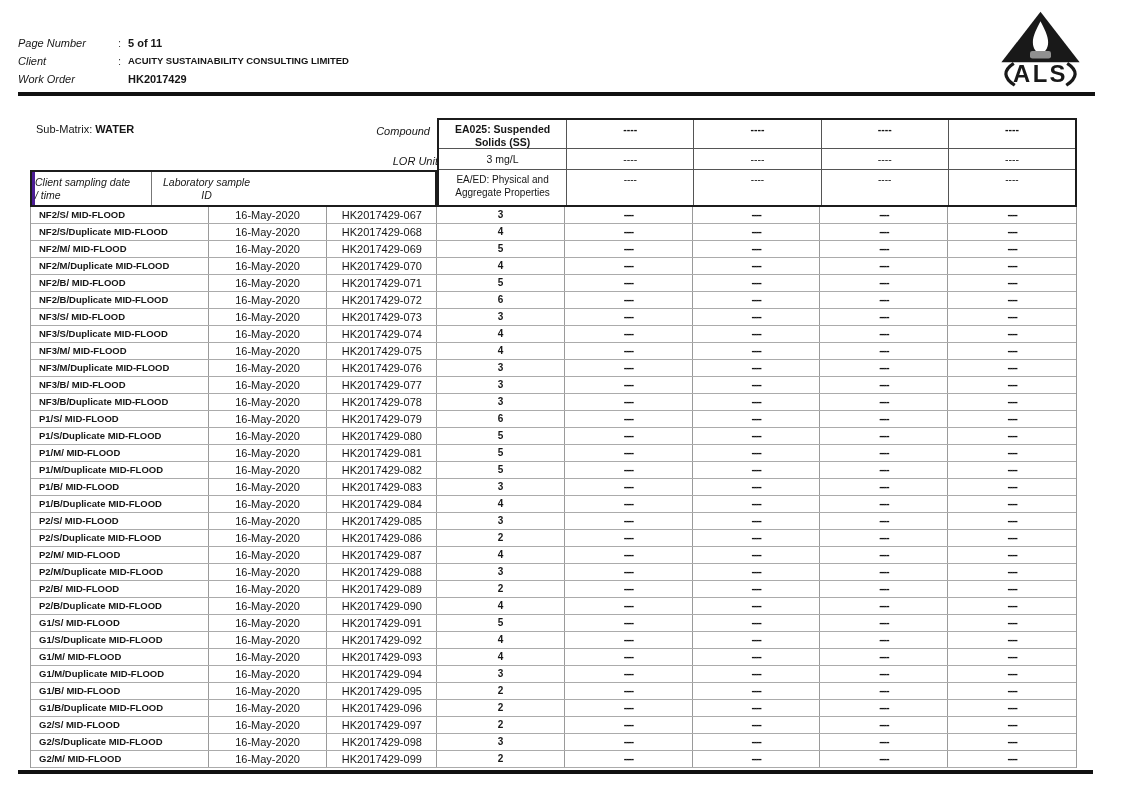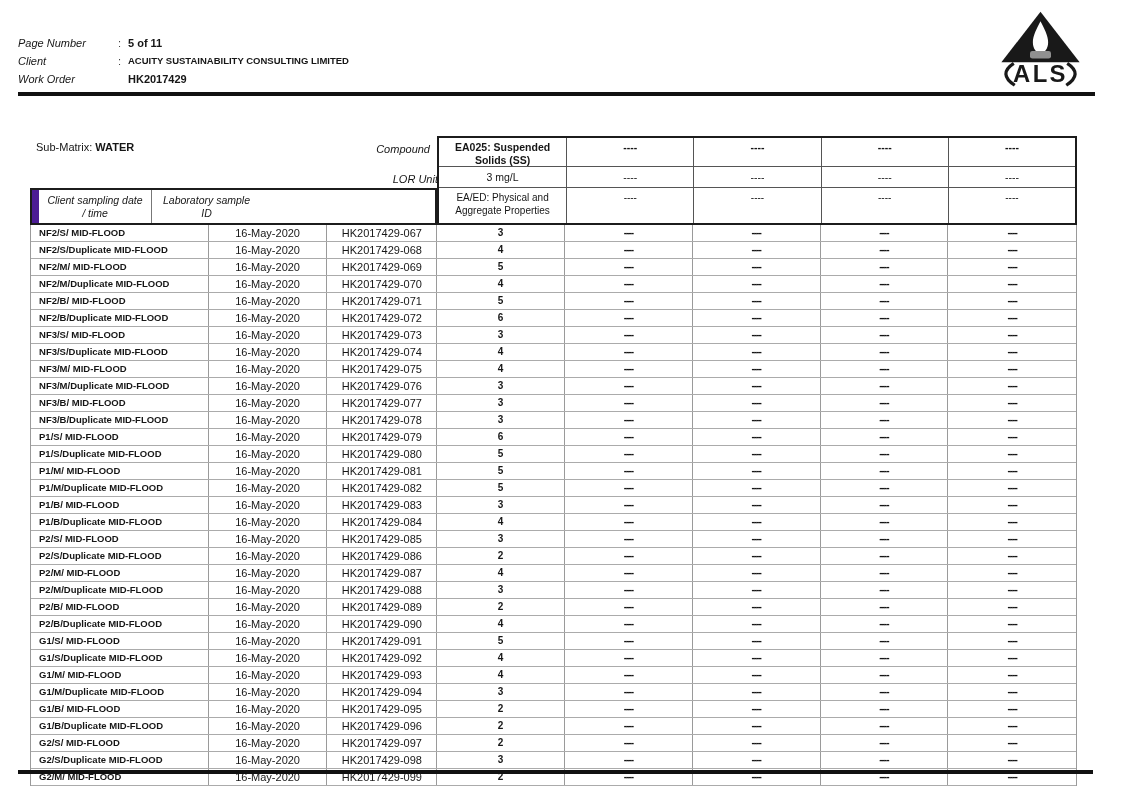--- a/index.html
+++ b/index.html
@@ -14,48 +14,48 @@
   .hdr-row { display:flex; height:18px; line-height:18px; font-size:11px; }
   .hdr-label { width:100px; font-style:italic; }
   .hdr-colon { width:10px; color:#444; }
   .hdr-value { font-weight:bold; }
   .hdr-value.small { font-size:9.5px; }
   .logo { position:absolute; left:988px; top:8px; width:105px; height:82px; }
   .top-rule { position:absolute; left:18px; top:92px; width:1077px; height:4px; background:#111; }
   .bottom-rule { position:absolute; left:18px; top:770px; width:1075px; height:4px; background:#111; }
 
   
-  .table-wrap { position:absolute; left:30px; top:118px; width:1047px;margin-top:18px; }
+  .table-wrap { position:absolute; left:30px; top:118px; width:1047px; }
   .thead { position:relative; height:89px; width:1047px; }
   .sub-matrix { position:absolute; left:6px; top:5px; font-size:11px; }
   .sub-matrix b { font-weight:bold; }
   .compound-label { position:absolute; left:0; top:7px; width:400px; text-align:right; font-style:italic; font-size:11px; }
   .lor-label { position:absolute; left:8px; top:37px; width:400px; text-align:right; font-style:italic; font-size:11px; }
 
   .left-hdr-box {
     position:absolute; left:0; top:52px; width:407px; height:37px;
     border:2px solid #1c1c1c; display:flex;
   }
   .left-hdr-cell { font-style:italic; font-size:10.5px; line-height:13px; padding-top:4px; }
   .lh-c1 { width:178px; padding-left:7px; }
-  .lh-c2 { width:119px; text-align:center; border-left:7px solid #4c1d95; }
+  .lh-c2 { width:119px; border-left:3px solid #4c1d95; }
   .lh-c3 { width:110px; text-align:center; border-left:1px solid #777; }
 
   .compound-box {
     position:absolute; left:407px; top:0; width:640px; height:89px;
     border:2px solid #1c1c1c; display:flex;
   }
   .cmp-col { width:128px; display:flex; flex-direction:column; }
   .cmp-col + .cmp-col { border-left:1px solid #555; }
   .cmp-title { height:29px; border-bottom:1px solid #555; font-weight:bold; font-size:10.5px; line-height:12.5px; text-align:center; padding-top:3px; }
   .cmp-lor { height:21px; border-bottom:1px solid #555; font-size:10.5px; line-height:20px; text-align:center; }
   .cmp-method { flex:1; font-size:10px; line-height:12.5px; text-align:center; padding-top:4px; }
 
   .tbody { width:1047px; border-left:1px solid #9a9a9a; border-right:1px solid #9a9a9a; }
-  .trow { display:flex; height:17px; border-bottom:1px solid #ababab;justify-content:flex-end; }
+  .trow { display:flex; height:17px; border-bottom:1px solid #ababab; }
   .tcell { border-right:1px solid #9a9a9a; overflow:hidden; white-space:nowrap; }
   .tcell:last-child { border-right:none; }
   .c1 { width:178px; font-size:9.5px; font-weight:bold; line-height:16px; padding-left:8px; }
   .c2 { width:119px; font-size:11px; line-height:16px; text-align:center; }
   .c3 { width:110px; font-size:11px; line-height:16px; text-align:center; }
   .c4 { width:128px; font-size:10px; font-weight:bold; line-height:16px; text-align:center; }
   .c5 { width:128px; font-size:10px; font-weight:bold; line-height:16px; text-align:center; letter-spacing:-1px; }
   .dash { letter-spacing:-1px; }
 </style>
 </head>

